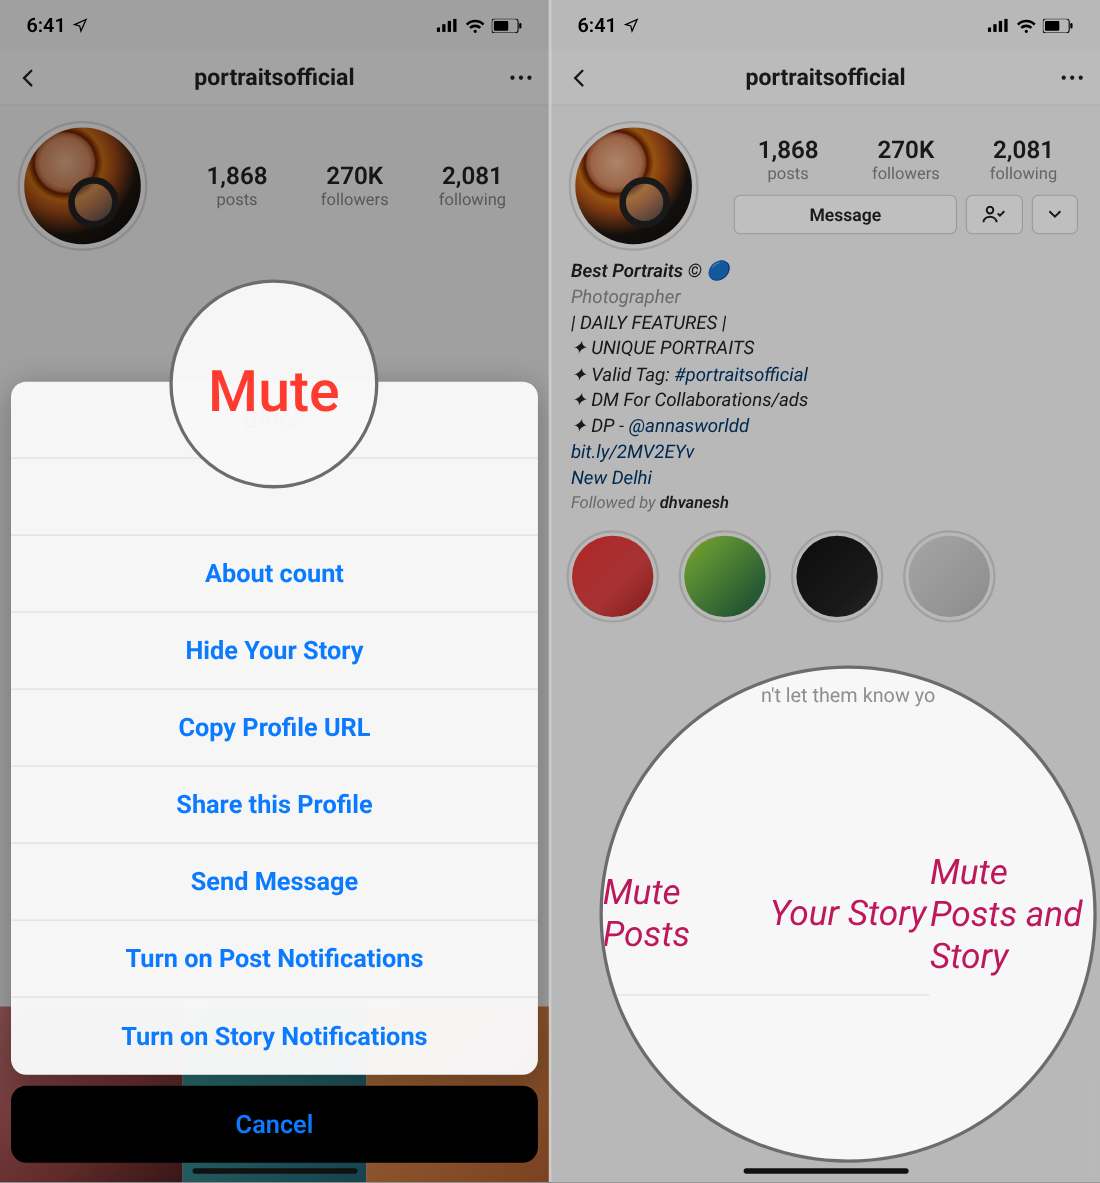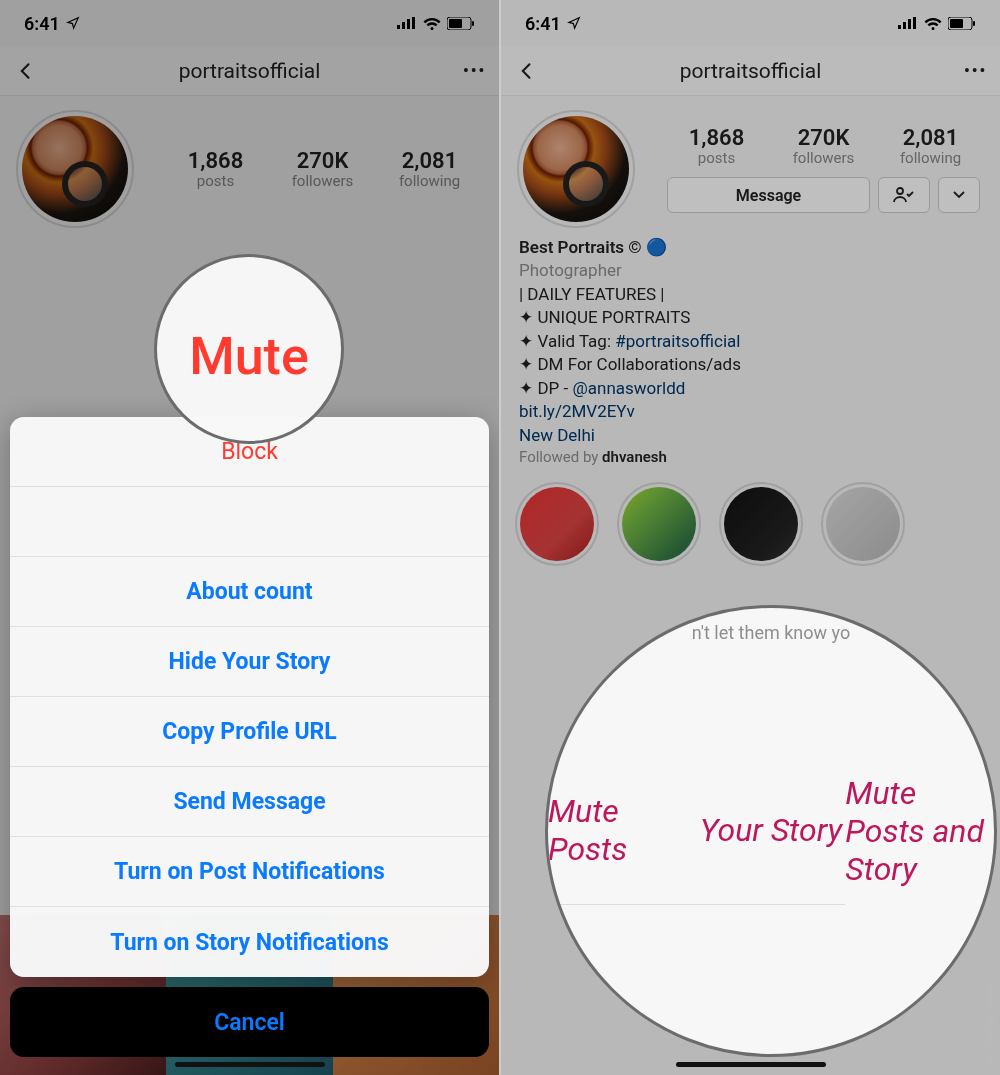--- a/index.html
+++ b/index.html
@@ -10,42 +10,42 @@
   .dim-overlay2 { position:absolute; inset:0; background: rgba(0,0,0,0.25); z-index: 2; }
 
   
   .statusbar { height: 46px; display:flex; align-items:center; justify-content:space-between; padding: 0 24px; font-size: 18px; font-weight: 600; color:#000;gap:32px;}
   .status-left { display:flex; align-items:center; gap:6px;}
   .status-right { display:flex; align-items:center; gap:6px;}
   .status-right svg { display:block; }
 
   
   .navbar { height: 50px; display:flex; align-items:center; justify-content:space-between; padding: 0 16px; border-bottom:1px solid #e6e6e6; background:#fafafa;}
-  .navbar .title { flex:1; text-align:center; font-weight:400; font-size: 21px; color:#222;}
+  .navbar .title { flex:1; text-align:center; font-weight:700; font-size: 21px; color:#222;}
   .back-arrow { width: 20px; }
   .more-dots { width: 20px; letter-spacing:2px; font-weight:700; font-size:16px; color:#222;}
 
   
   .profile-head { padding: 14px 16px 8px 16px; display:flex;}
   .avatar-wrap { width: 118px; height: 118px; border-radius:50%; border: 2px solid #d6d6d6; padding:4px; flex-shrink:0;}
   .avatar { width:100%; height:100%; border-radius:50%; background: radial-gradient(circle at 35% 30%, #e7b190 0%, #d08860 22%, #b0623e 26%, #6c1e00 28%, #c96f16 34%, #a34a18 45%, #1a1510 65%, #0a0807 100%); position:relative; overflow:hidden;}
   .avatar::after{content:""; position:absolute; left:38%; top:42%; width:34px; height:34px; border-radius:50%; border:6px solid #222; background:rgba(255,255,255,.25);}
   .stats { flex:1; padding-left: 28px; display:flex; flex-direction:column; justify-content:center;}
   .stat-row { display:flex; justify-content:space-around; text-align:center;}
   .stat { flex:1; }
   .stat .num { font-size: 22px; font-weight:600; color:#222;}
   .stat .lab { font-size: 15px; color:#888; margin-top:-1px;}
   .action-row { display:flex; gap:8px; margin-top:10px; padding: 0 4px;}
   .btn { border:1px solid #ccc; border-radius:6px; background:#fff; font-size:16px; font-weight:600; color:#222; height:36px; display:flex; align-items:center; justify-content:center;}
   .btn-message { flex:1; }
   .btn-follow { width:52px; }
   .btn-dd { width:42px; }
 
   
-  .bio { padding: 0 18px 6px 18px; font-size: 17px; line-height: 1.38; color:#222;}
+  .bio { padding: 0 18px 6px 18px; font-size: 17px; line-height: 1.38; color:#222;font-style:italic;}
   .bio .name { font-weight:600; }
   .bio .category { color:#8e8e8e; }
   .bio .link { color:#00376b; }
   .bio .tag { color:#00376b; }
   .followed-by { color:#8e8e8e; font-size:15px; }
   .followed-by b { color:#262626; font-weight:600; }
 
   
   .highlights { display:flex; gap:18px; padding: 8px 14px; overflow:hidden;}
   .hl { width:84px; height:84px; border-radius:50%; border:2px solid #d6d6d6; padding:3px; flex-shrink:0;}
@@ -151,20 +151,21 @@
 
     <div class="dim-overlay"></div>
 
     <div class="sheet-wrap">
       <div class="sheet">
         <div class="sheet-item red">Block</div>
         <div class="sheet-item red">&nbsp;</div>
         <div class="sheet-item blue">About                  count</div>
         <div class="sheet-item blue">Hide Your Story</div>
         <div class="sheet-item blue">Copy Profile URL</div>
+        <div class="sheet-item blue">Share this Profile</div>
         <div class="sheet-item blue">Send Message</div>
         <div class="sheet-item blue">Turn on Post Notifications</div>
         <div class="sheet-item blue">Turn on Story Notifications</div>
       </div>
       <div class="cancel">Cancel</div>
     </div>
 
     <div class="circle-callout co-left">
       <span class="mute">Mute</span>
     </div>

